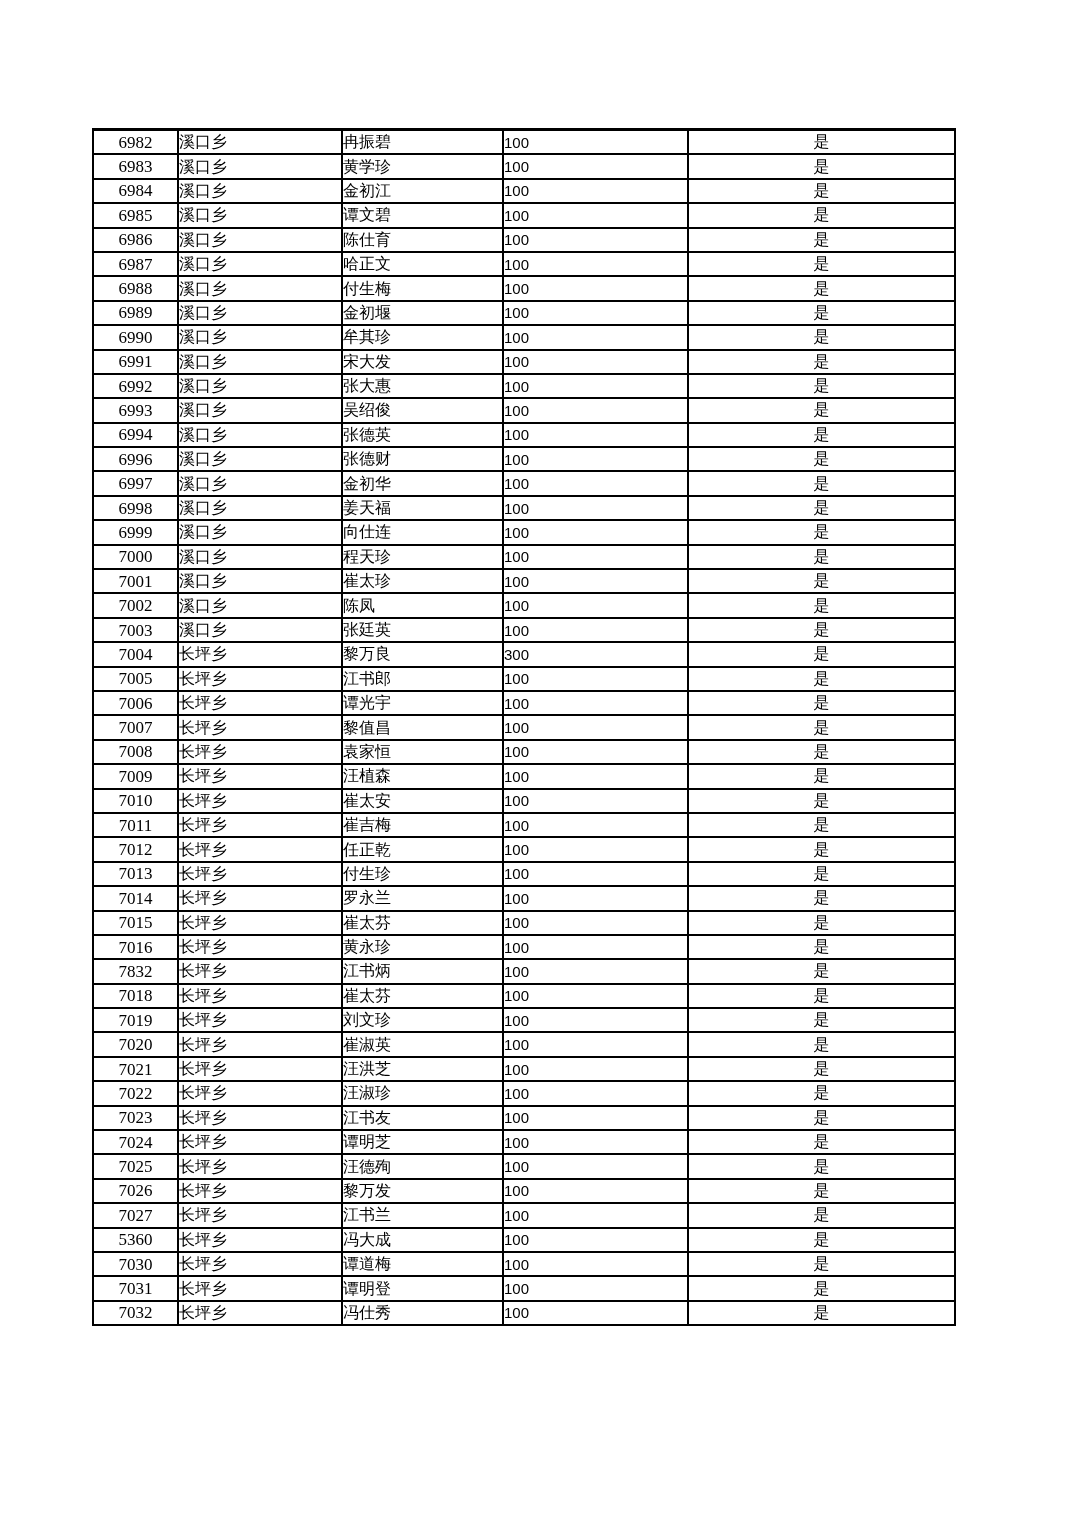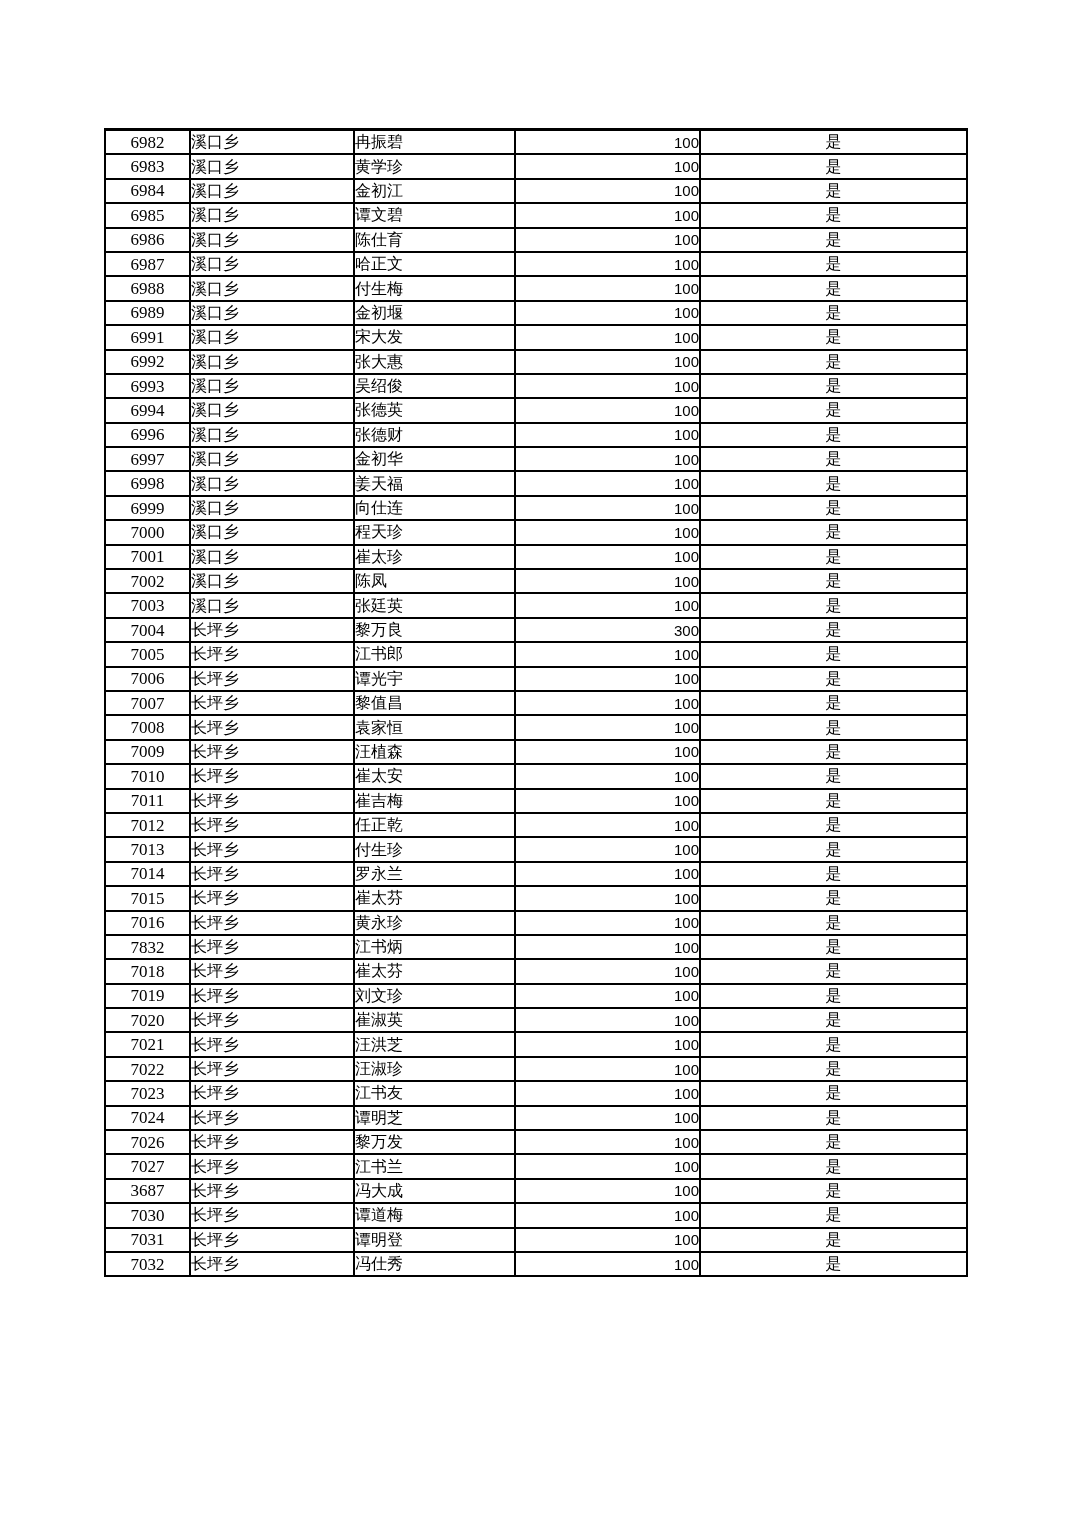--- a/index.html
+++ b/index.html
@@ -11,21 +11,21 @@
     position: relative;
     width: 1074px;
     height: 1520px;
     background: #ffffff;
     overflow: hidden;
     font-family: "Liberation Serif", "DejaVu Serif", serif;
     color: #000000;
   }
   table.roster {
     position: absolute;
-    left: 104px;
+    left: 92px;
     top: 128px;
     width: 862px;
     border-collapse: collapse;
     table-layout: fixed;
     border-top: 3px solid #000000;
   }
   table.roster td {
     border: 2px solid #000000;
     height: 22.4px;
     padding: 0;
@@ -45,21 +45,21 @@
     font-family: "Liberation Serif", "DejaVu Serif", serif;
     font-size: 17px;
   }
   td.c-town, td.c-name {
     text-align: left;
     padding-left: 4px;
     font-family: "Liberation Serif", "DejaVu Serif", serif;
     font-size: 16px;
   }
   td.c-amount {
-    text-align: right;
+    text-align: left;
     padding-left: 3px;
     font-family: "Liberation Sans", "DejaVu Sans", sans-serif;
     font-size: 15px;
   }
   td.c-confirm {
     text-align: center;
     font-family: "Liberation Serif", "DejaVu Serif", serif;
     font-size: 16px;
   }
 </style>
@@ -126,20 +126,27 @@
           <td class="c-confirm">是</td>
         </tr>
         <tr>
           <td class="c-id">6989</td>
           <td class="c-town">溪口乡</td>
           <td class="c-name">金初堰</td>
           <td class="c-amount">100</td>
           <td class="c-confirm">是</td>
         </tr>
         <tr>
+          <td class="c-id">6990</td>
+          <td class="c-town">溪口乡</td>
+          <td class="c-name">牟其珍</td>
+          <td class="c-amount">100</td>
+          <td class="c-confirm">是</td>
+        </tr>
+        <tr>
           <td class="c-id">6991</td>
           <td class="c-town">溪口乡</td>
           <td class="c-name">宋大发</td>
           <td class="c-amount">100</td>
           <td class="c-confirm">是</td>
         </tr>
         <tr>
           <td class="c-id">6992</td>
           <td class="c-town">溪口乡</td>
           <td class="c-name">张大惠</td>
@@ -357,35 +364,42 @@
           <td class="c-confirm">是</td>
         </tr>
         <tr>
           <td class="c-id">7024</td>
           <td class="c-town">长坪乡</td>
           <td class="c-name">谭明芝</td>
           <td class="c-amount">100</td>
           <td class="c-confirm">是</td>
         </tr>
         <tr>
+          <td class="c-id">7025</td>
+          <td class="c-town">长坪乡</td>
+          <td class="c-name">汪德殉</td>
+          <td class="c-amount">100</td>
+          <td class="c-confirm">是</td>
+        </tr>
+        <tr>
           <td class="c-id">7026</td>
           <td class="c-town">长坪乡</td>
           <td class="c-name">黎万发</td>
           <td class="c-amount">100</td>
           <td class="c-confirm">是</td>
         </tr>
         <tr>
           <td class="c-id">7027</td>
           <td class="c-town">长坪乡</td>
           <td class="c-name">江书兰</td>
           <td class="c-amount">100</td>
           <td class="c-confirm">是</td>
         </tr>
         <tr>
-          <td class="c-id">3687</td>
+          <td class="c-id">5360</td>
           <td class="c-town">长坪乡</td>
           <td class="c-name">冯大成</td>
           <td class="c-amount">100</td>
           <td class="c-confirm">是</td>
         </tr>
         <tr>
           <td class="c-id">7030</td>
           <td class="c-town">长坪乡</td>
           <td class="c-name">谭道梅</td>
           <td class="c-amount">100</td>

